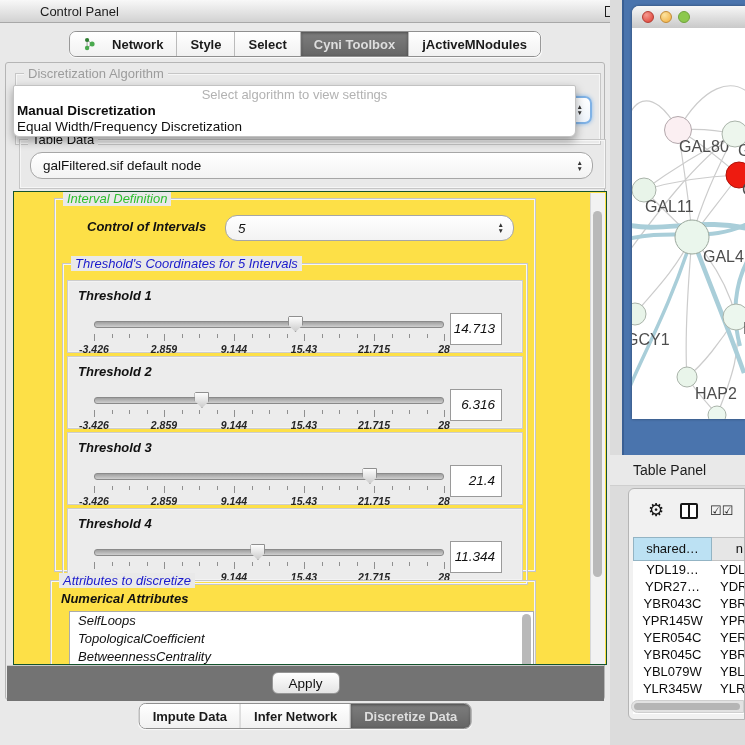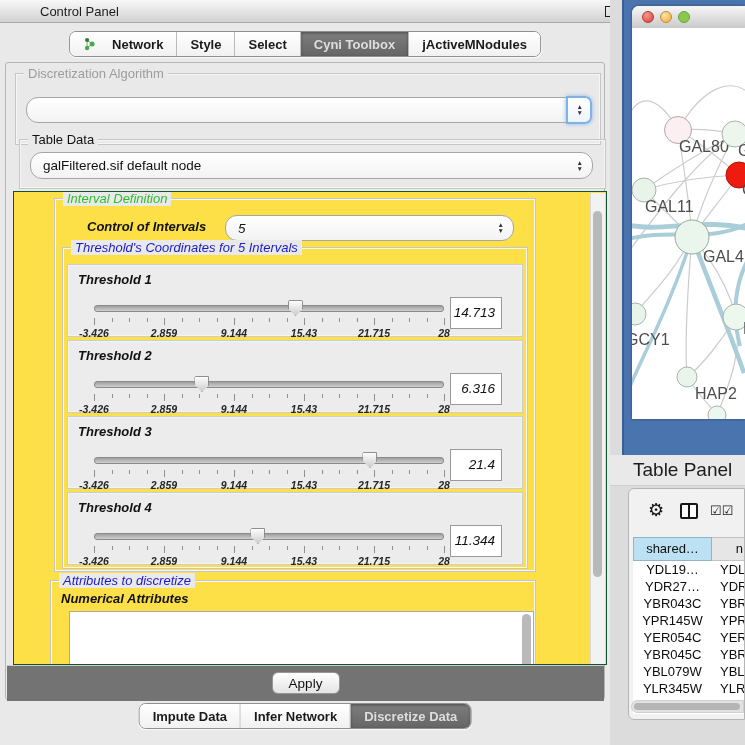--- a/index.html
+++ b/index.html
@@ -49,21 +49,21 @@
 
   .scrollpane{position:absolute;left:7px;top:128px;width:594px;height:474px;background:#fde047;border:1px solid #14532d;box-sizing:border-box;overflow:hidden;font-style:italic;}
   .vscroll{position:absolute;right:1px;top:1px;width:14px;height:471px;background:#f2f2f2;border-left:1px solid #d8d8d8;}
   .vscroll .thumbv{position:absolute;left:2px;top:18px;width:9px;height:366px;background:#b9b9b9;border-radius:6px;}
 
   .interval-group{left:40px;top:6px;width:482px;height:374px;}
   .noi-row{position:absolute;left:0;top:14px;width:100%;height:28px;}
   .noi-label{position:absolute;left:32px;top:6px;font-size:13px;font-weight:bold;color:#111;}
   .noi-combo{left:170px;top:2px;width:289px;height:26px;}
 
-  .thresh-group{left:7px;top:48px;width:466px;height:322px;}
+  .thresh-group{left:7px;top:64px;width:466px;height:322px;}
   #thresholds{position:absolute;left:4px;top:16px;right:4px;}
   .thresh-block{position:relative;height:73px;margin-bottom:3px;border:1px solid #cdcdcd;box-shadow:inset 0 0 0 1px #f3f3f3;background:#ececec;box-sizing:border-box;}
   .tb-title{position:absolute;left:10px;top:7px;font-size:13px;font-weight:bold;color:#111;}
   .slider{position:absolute;left:26px;top:34px;width:350px;height:36px;}
   .track{position:absolute;left:0;right:0;top:6px;height:5px;border-radius:3px;background:linear-gradient(#9f9f9f,#cfcfcf);border:1px solid #8a8a8a;}
   .thumb{position:absolute;top:1px;width:15px;height:16px;background:linear-gradient(#fdfdfd,#cdcdcd);border:1px solid #8f8f8f;clip-path:polygon(8% 0,92% 0,100% 10%,100% 55%,50% 100%,0 55%,0 10%);box-sizing:border-box;}
   .ticks{position:absolute;left:0;right:0;top:19px;height:8px;}
   .tick{position:absolute;top:0;width:1px;height:4px;background:#8f8f8f;}
   .tick.major{height:7px;}
   .tick-labels{position:absolute;left:0;right:0;top:28px;height:12px;font-size:10.5px;font-weight:bold;color:#262626;}
@@ -84,21 +84,21 @@
   .net-window{position:absolute;left:12px;top:0;width:123px;height:455px;background:#4a74ad;border-left:2px solid #3a5f93;box-sizing:border-box;}
   .net-inset{position:absolute;left:8px;top:6px;right:0;height:413px;background:#fff;border-radius:7px 0 0 0;overflow:hidden;box-shadow:0 0 3px rgba(0,0,0,.4);}
   .net-titlebar{position:absolute;left:0;top:0;right:0;height:22px;background:linear-gradient(#f7f7f7,#c9c9c9);border-bottom:1px solid #9a9a9a;}
   .tl{position:absolute;top:5px;width:12px;height:12px;border-radius:50%;box-sizing:border-box;}
   .tl.red{left:10px;background:radial-gradient(circle at 35% 30%,#f59a90,#dd3b30);border:1px solid #b23c33;}
   .tl.yellow{left:28px;background:radial-gradient(circle at 35% 30%,#fbe3a0,#f2ac3c);border:1px solid #c08a36;}
   .tl.green{left:46px;background:radial-gradient(circle at 35% 30%,#c8ec96,#7cc040;);border:1px solid #6fa23c;background-color:#8cc84e;}
   .net-canvas{position:absolute;left:0;top:22px;right:0;bottom:0;background:#fff;overflow:hidden;}
 
   .tp-header{position:absolute;left:0;top:455px;width:135px;height:30px;background:#e9e9e9;border-bottom:1px solid #cfcfcf;display:flex;align-items:center;}
-  .tp-title{font-size:19px;color:#1c1c1c;padding-left:23px;white-space:nowrap;}
+  .tp-title{font-size:14px;color:#1c1c1c;padding-left:23px;white-space:nowrap;}
   .tp-body{position:absolute;left:18px;top:488px;width:117px;height:232px;background:#f1f1f1;border:1px solid #b5b5b5;border-radius:6px 0 0 6px;box-sizing:border-box;overflow:hidden;}
   .tp-toolbar{position:absolute;left:0;top:0;width:100%;height:46px;}
   .gear-icon{position:absolute;left:19px;top:12px;font-size:18px;color:#161616;line-height:18px;}
   .split-icon{position:absolute;left:51px;top:14px;width:18px;height:16px;border:2px solid #161616;border-radius:2px;box-sizing:border-box;background:#fff;}
   .split-icon::after{content:"";position:absolute;left:6px;top:0;width:2px;height:12px;background:#161616;}
   .check-icons{position:absolute;left:81px;top:14px;font-size:13px;color:#161616;letter-spacing:0;}
   .tp-table{position:absolute;left:4px;top:48px;width:113px;background:#fff;}
   .tp-head{display:flex;height:24px;}
   .tp-head .h1{width:79px;background:#bce1f3;border:1px solid #93b4c4;box-sizing:border-box;font-size:13px;color:#111;text-align:center;line-height:22px;}
   .tp-head .h2{flex:1;background:#e6e6e6;border:1px solid #c2c2c2;border-left:none;box-sizing:border-box;font-size:13px;color:#111;text-align:right;line-height:22px;padding-right:2px;}
@@ -156,20 +156,25 @@
         <div class="combo algo-combo">
           <div class="algo-stepper">
             <span class="spinner">
                 <span>▲</span>
                 <span>▼</span>
               </span>
           </div>
         </div>
       </div>
 
+      <div class="popup">
+        <div class="ph">Select algorithm to view settings</div>
+        <div class="opt bold">Manual Discretization</div>
+        <div class="opt">Equal Width/Frequency Discretization</div>
+      </div>
 
       <div class="group tabledata-group">
         <span class="legend black">Table Data</span>
         <div class="combo td-combo">
           <span class="val">galFiltered.sif default node</span>
           <span class="spinner">
               <span>▲</span>
               <span>▼</span>
             </span>
         </div>
@@ -351,20 +356,25 @@
                   <div class="valbox">11.344</div>
                 </div>
               </div>
           </div>
         </div>
 
         <div class="group attr-group">
           <span class="legend blue">Attributes to discretize</span>
           <span class="attr-label">Numerical Attributes</span>
           <div class="listbox">
+            <div id="attr-list">
+                <div class="attr-item">SelfLoops</div>
+                <div class="attr-item">TopologicalCoefficient</div>
+                <div class="attr-item">BetweennessCentrality</div>
+              </div>
             <div class="list-vscroll"></div>
           </div>
         </div>
 
         <div class="vscroll">
           <div class="thumbv"></div>
         </div>
       </div>
 
       <div class="apply-strip">

